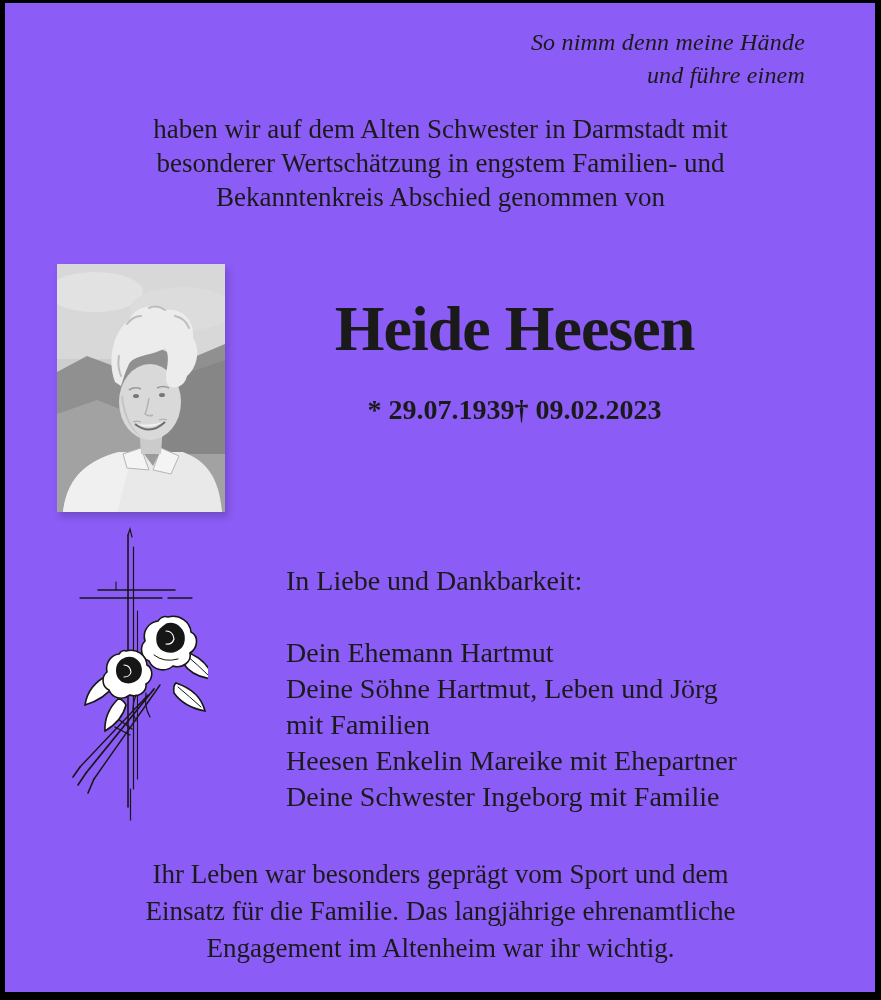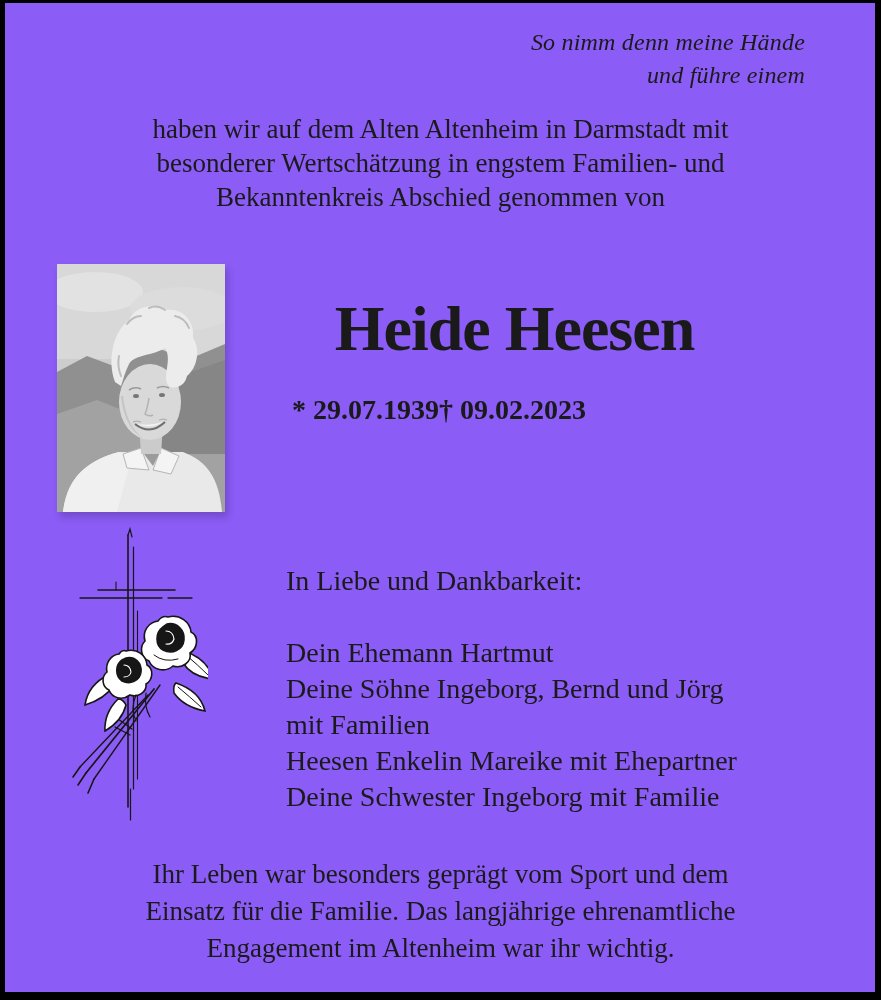--- a/index.html
+++ b/index.html
@@ -41,21 +41,21 @@
   }
   .photo svg { display:block; width:100%; height:100%; }
   .name {
     position:absolute; left:292px; top:292px; width:445px;
     text-align:center;
     font-size:64px; font-weight:700; letter-spacing:-1px;
     white-space:nowrap;
   }
   .dates {
     position:absolute; left:292px; top:394px; width:445px;
-    display:flex; 
+    display:flex; justify-content:center; 
     font-size:28px; font-weight:700;
     white-space:nowrap;
   }
   .ornament {
     position:absolute; left:58px; top:527px;
     width:150px; height:300px;
   }
   .ornament svg { display:block; width:100%; height:100%; }
   .dedication {
     position:absolute; left:286px; top:565px;
@@ -77,21 +77,21 @@
 
 <div class="page">
   <div class="page-frame"></div>
 
   <div class="quote">
     <div>So nimm denn meine Hände</div>
     <div>und führe einem</div>
   </div>
 
   <div class="intro">
-    <div>haben wir auf dem Alten Altenheim in Darmstadt mit</div>
+    <div>haben wir auf dem Alten Schwester in Darmstadt mit</div>
     <div>besonderer Wertschätzung in engstem Familien- und</div>
     <div>Bekanntenkreis Abschied genommen von</div>
   </div>
 
   <div class="photo">
     <svg viewBox="0 0 168 248" preserveAspectRatio="none">
 
       <rect x="0" y="0" width="168" height="248" fill="#cdcdcd"></rect>
       <rect x="0" y="0" width="168" height="95" fill="#d8d8d8"></rect>
       <ellipse cx="38" cy="28" rx="48" ry="20" fill="#e2e2e2"></ellipse>
@@ -173,21 +173,21 @@
 
       <path d="M78,168 Q72,182 78,194" stroke-width="1.2"></path>
       <path d="M88,166 Q86,180 92,190" stroke-width="1.2"></path>
     </svg>
   </div>
 
   <div class="dedication">In Liebe und Dankbarkeit:</div>
 
   <div class="mourners">
     <div>Dein Ehemann Hartmut</div>
-    <div>Deine Söhne Ingeborg, Bernd und Jörg</div>
+    <div>Deine Söhne Hartmut, Leben und Jörg</div>
     <div>mit Familien</div>
     <div>Heesen Enkelin Mareike mit Ehepartner</div>
     <div>Deine Schwester Ingeborg mit Familie</div>
   </div>
 
   <div class="closing">
     <div>Ihr Leben war besonders geprägt vom Sport und dem</div>
     <div>Einsatz für die Familie. Das langjährige ehrenamtliche</div>
     <div>Engagement im Altenheim war ihr wichtig.</div>
   </div>

